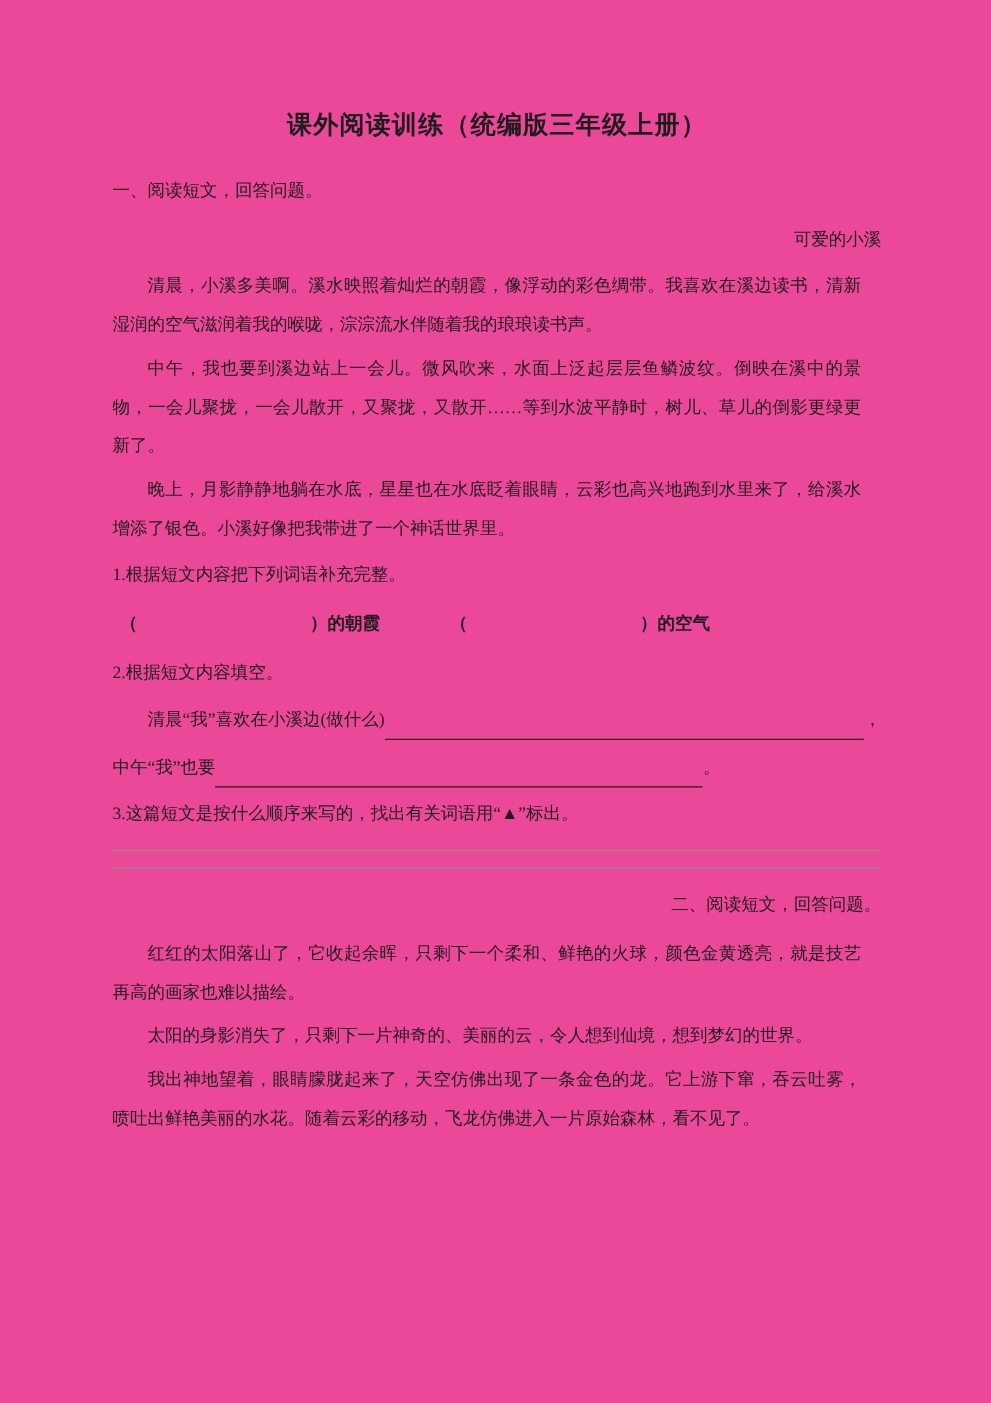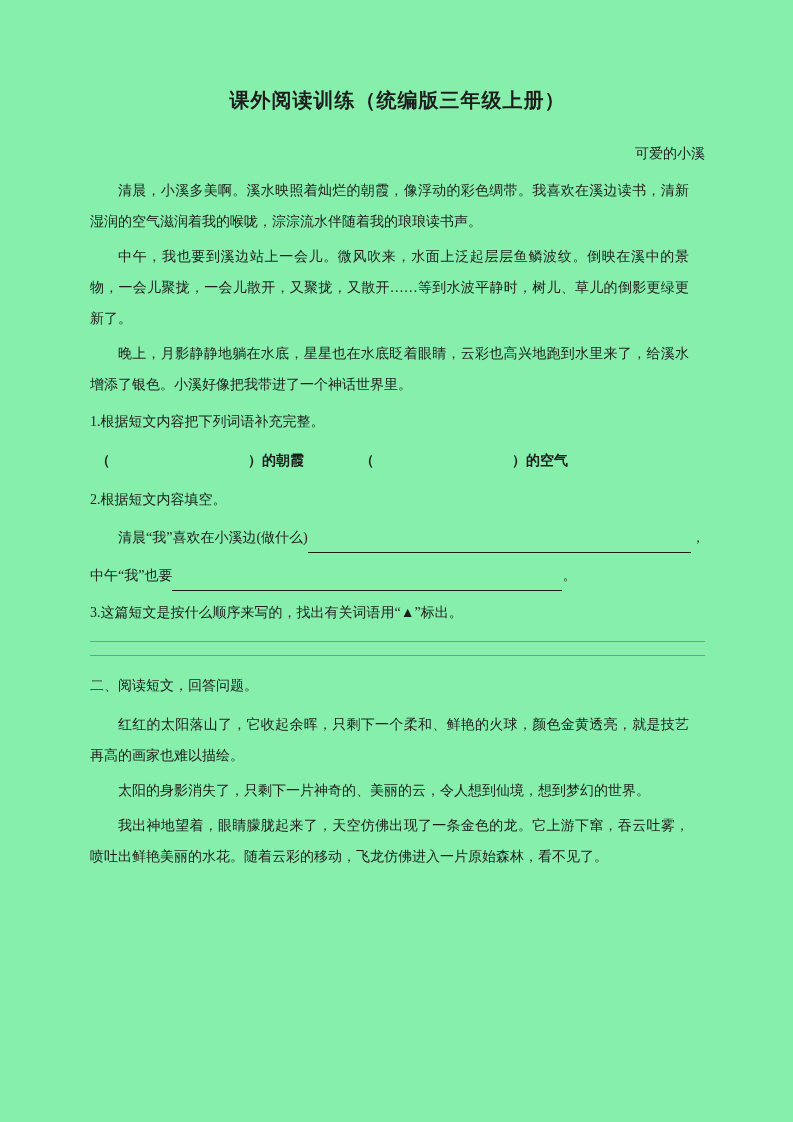--- a/index.html
+++ b/index.html
@@ -5,21 +5,21 @@
   html, body {
     margin: 0;
     padding: 0;
     background: #ffffff;
   }
   .page {
     position: relative;
     width: 793px;
     height: 1122px;
     box-sizing: border-box;
-    background: #86efac;
+    background: #ec4899;
     padding: 86px 88px 0 90px;
     font-family: "Liberation Serif", "DejaVu Serif", serif;
     font-size: 14px;
     line-height: 31px;
     color: #1d1d1d;
     overflow: hidden;
   }
   .doc-title {
     font-size: 20px;
     font-weight: bold;
@@ -78,34 +78,36 @@
     width: 390px;
   }
   .answer-line {
     border: none;
     border-top: 1px solid #8f8f8f;
     height: 0;
     margin: 13px 0 9px 0;
   }
   .sec2-gap {
     margin-top: 14px;
+    text-align: right;
   }
   .underlined {
     text-decoration: underline;
     text-underline-offset: 4px;
     text-decoration-thickness: 1px;
   }
 </style>
 </head>
 <body>
 
 <div class="page">
 
   <h1 class="doc-title">课外阅读训练（统编版三年级上册）</h1>
 
+  <p class="sec-heading">一、阅读短文，回答问题。</p>
 
   <p class="passage-title">可爱的小溪</p>
 
   <p class="para">清晨，小溪多美啊。溪水映照着灿烂的朝霞，像浮动的彩色绸带。我喜欢在溪边读书，清新湿润的空气滋润着我的喉咙，淙淙流水伴随着我的琅琅读书声。</p>
   <p class="para">中午，我也要到溪边站上一会儿。微风吹来，水面上泛起层层鱼鳞波纹。倒映在溪中的景物，一会儿聚拢，一会儿散开，又聚拢，又散开……等到水波平静时，树儿、草儿的倒影更绿更新了。</p>
   <p class="para">晚上，月影静静地躺在水底，星星也在水底眨着眼睛，云彩也高兴地跑到水里来了，给溪水增添了银色。小溪好像把我带进了一个神话世界里。</p>
 
   <p class="q-label">1.根据短文内容把下列词语补充完整。</p>
 
   <div class="blank-row">

